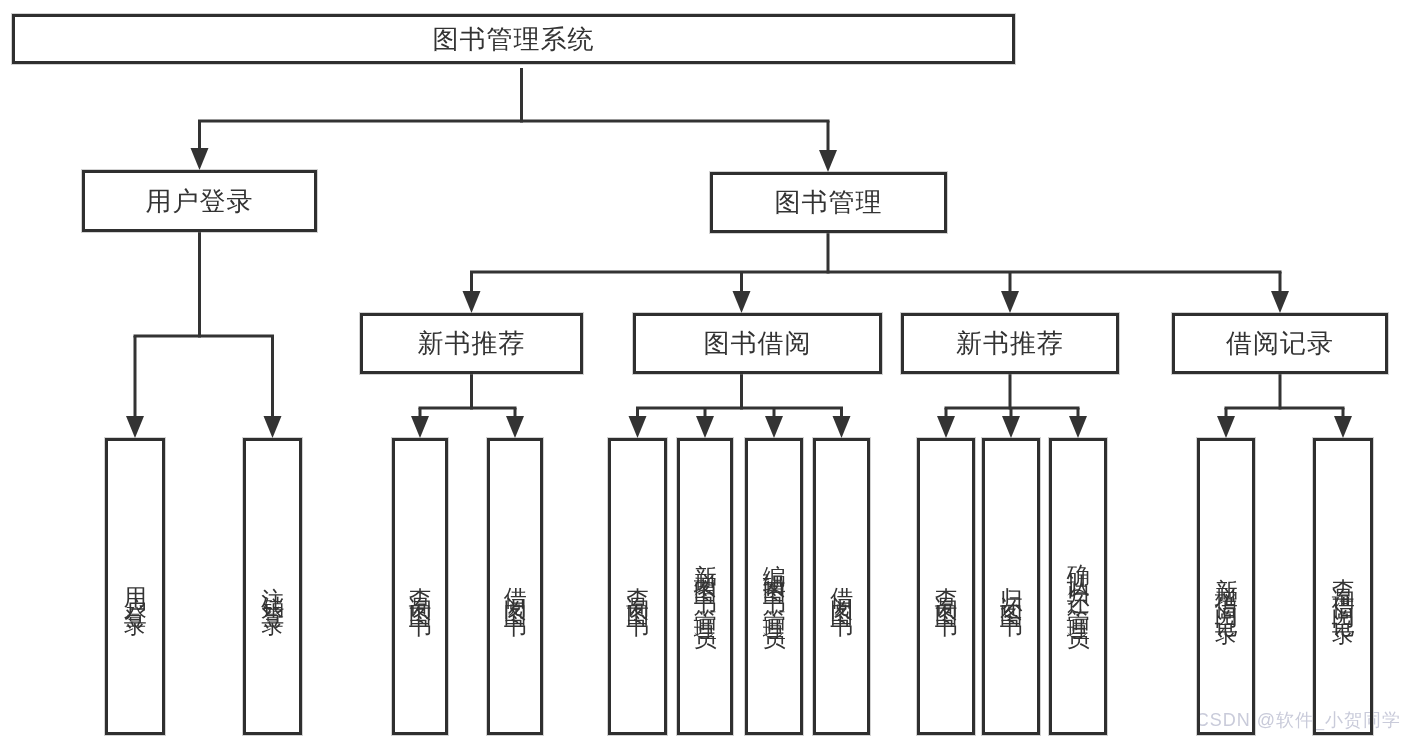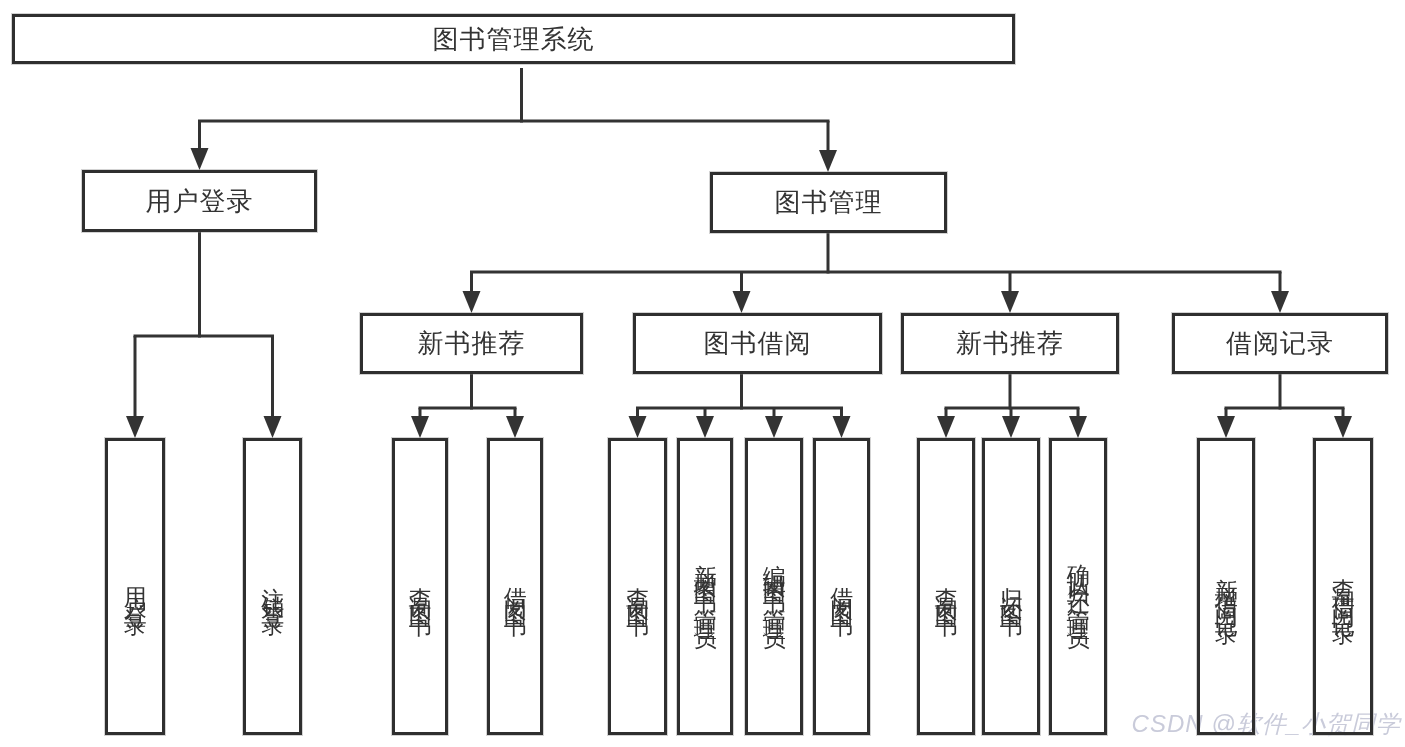--- a/index.html
+++ b/index.html
@@ -19,24 +19,24 @@
     box-shadow:0 0 0 1px rgba(130,130,130,.35);
     display:flex;align-items:center;justify-content:center;
     color:var(--text,#333333);
   }
   .hnode{font-size:26px;letter-spacing:1px;white-space:nowrap;}
   .vnode span{
     writing-mode:vertical-rl;text-orientation:mixed;
     font-size:23px;letter-spacing:9px;line-height:1.1;white-space:nowrap;
   }
   .watermark{
-    position:absolute;right:4px;bottom:7px;z-index:3;
-    font-size:24px;letter-spacing:1px;
+    position:absolute;right:4px;bottom:15px;z-index:3;
+    font-size:18px;letter-spacing:1px;
     color:var(--watermark,#c9cbda);
-    mix-blend-mode:darken;white-space:nowrap;font-style:italic;
+    mix-blend-mode:darken;white-space:nowrap;
   }
 </style>
 </head>
 <body>
 
 <div class="stage">
 
   <svg class="wires" viewBox="0 0 1405 747">
     <g class="wire">
 

